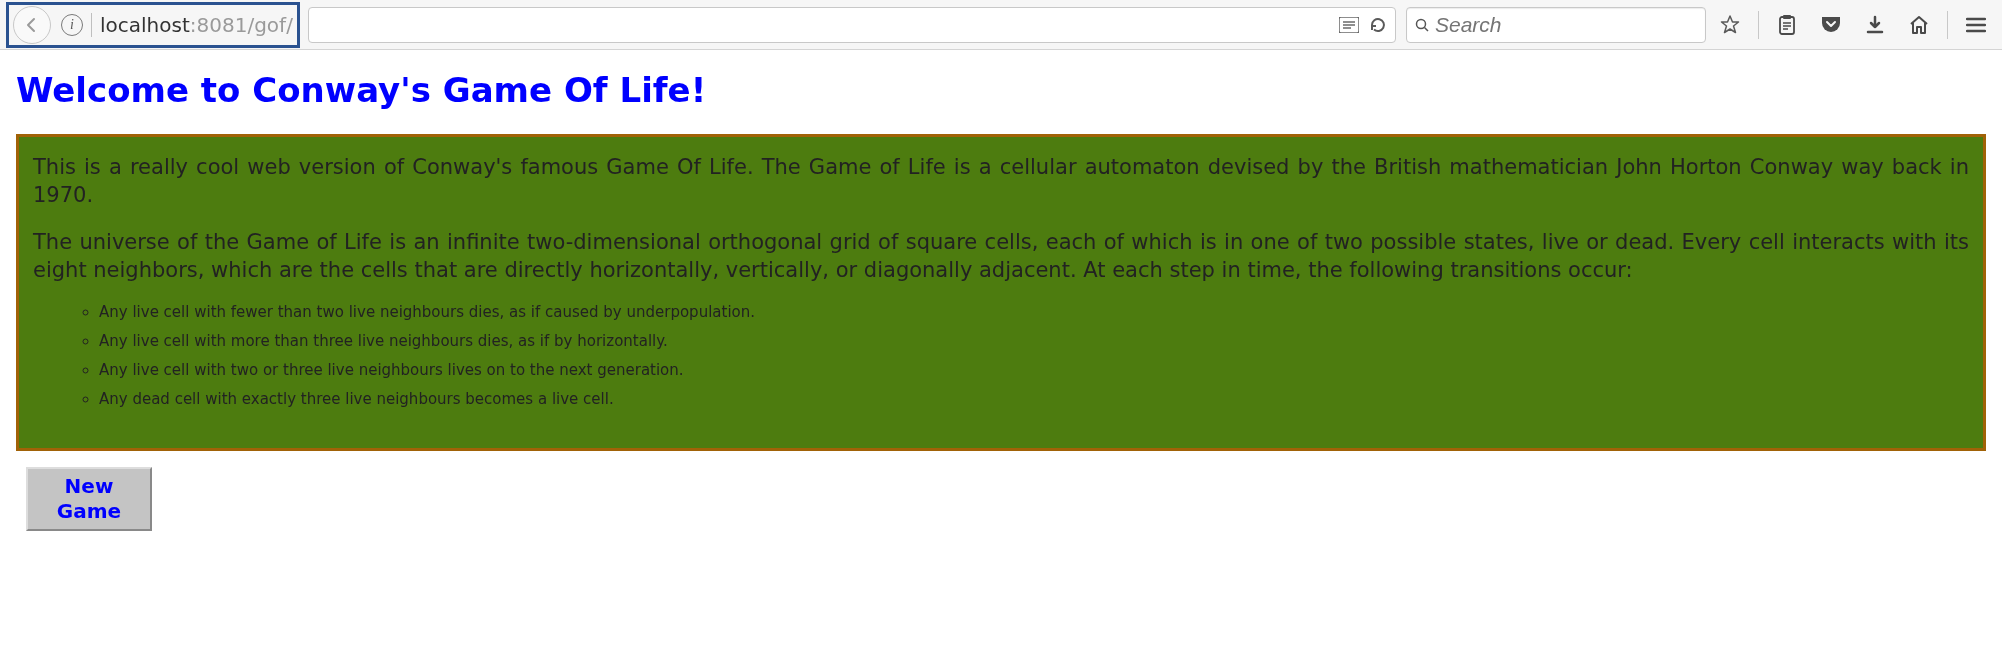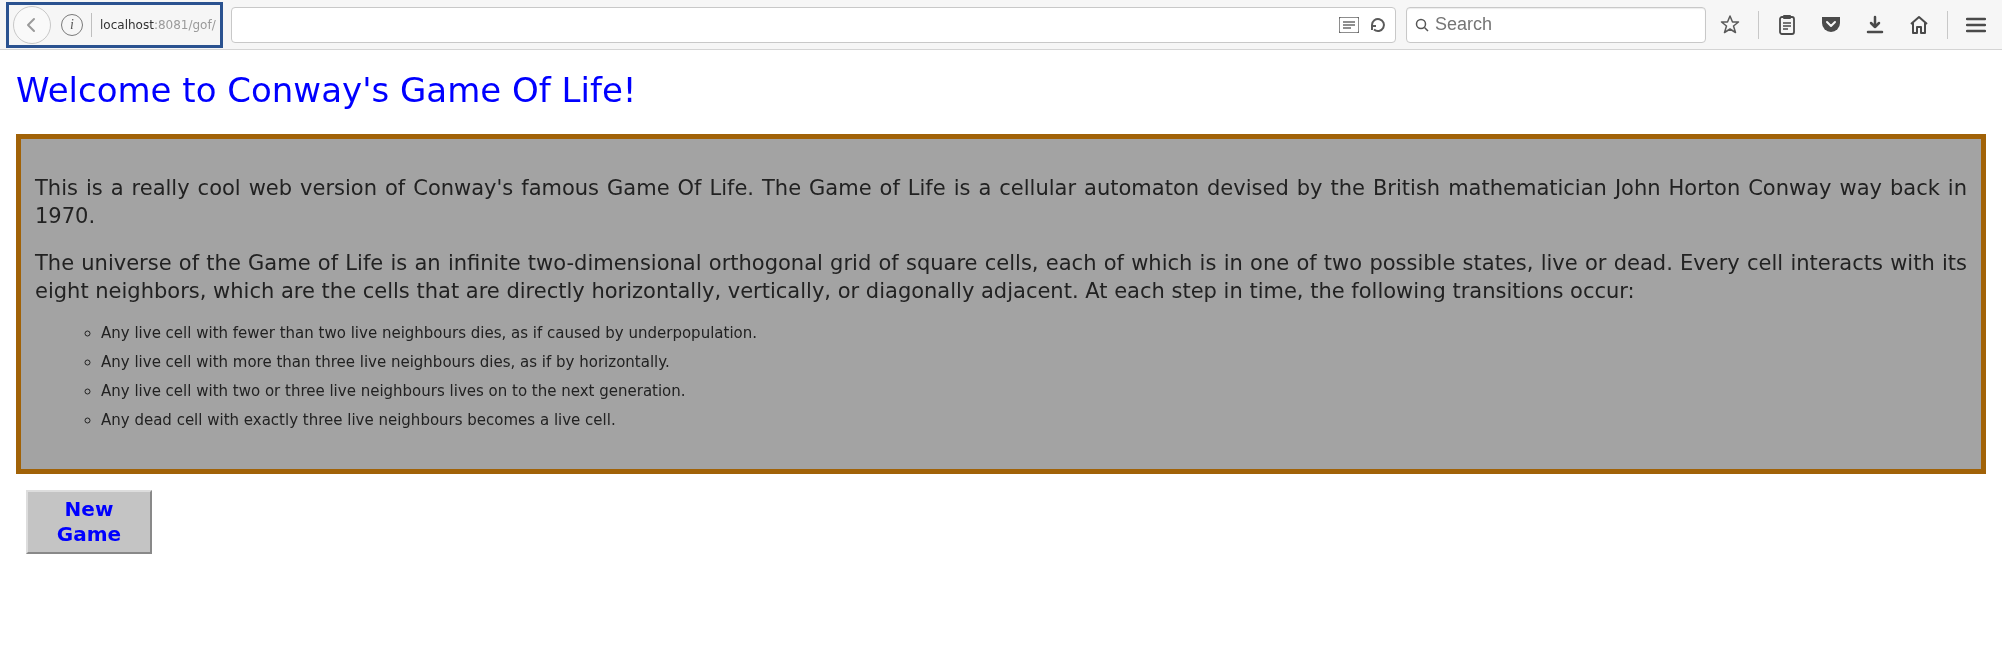--- a/index.html
+++ b/index.html
@@ -53,21 +53,21 @@
       font-family: Georgia, serif;
       font-style: italic;
     }
     .url-sep {
       width: 1px;
       height: 24px;
       background: #bfbfbf;
       margin: 0 8px;
     }
     .url-text {
-      font-size: 12px;
+      font-size: 20px;
       color: #333;
     }
     .url-text .gray { color: #9a9a9a; }
     .url-bar {
       flex: 1;
       height: 36px;
       border: 1px solid #c8c8c8;
       background: #ffffff;
       border-radius: 4px;
       display: flex;
@@ -87,21 +87,22 @@
       display: flex;
       align-items: center;
       padding: 0 8px;
       gap: 6px;
       box-shadow: inset 0 1px 1px rgba(0,0,0,0.08);
     }
     .search-box input {
       border: none;
       outline: none;
       width: 100%;
-      font-size: 18px;
+      font-size: 21px;
+      font-style: italic;
       color: #0f766e;
       background: transparent;
     }
     .search-box .mag { color: #555; font-size: 16px; }
     .tool-icon {
       width: 36px;
       height: 36px;
       display: flex;
       align-items: center;
       justify-content: center;
@@ -115,28 +116,28 @@
       background: #c8c8c8;
       margin: 0 4px;
     }
     
     .page {
       padding: 10px 16px 30px 16px;
     }
     h1.page-title {
       color: #0000ff;
       font-size: 34px;
-      font-weight: normal;
+      font-weight: bold;
       margin: 10px 0 24px 0;
       font-family: "DejaVu Sans", Arial, sans-serif;
     }
     .info-box {
-      background: #a3a3a3;
-      border: 5px solid #a16207;
-      padding: 35px 14px 30px 14px;
+      background: #4d7c0f;
+      border: 3px solid #a16207;
+      padding: 16px 14px 30px 14px;
       margin-bottom: 16px;
     }
     .info-box p {
       font-size: 21px;
       color: #222;
       text-align: justify;
       margin-bottom: 18px;
       line-height: 1.35;
     }
     .info-box ul {

